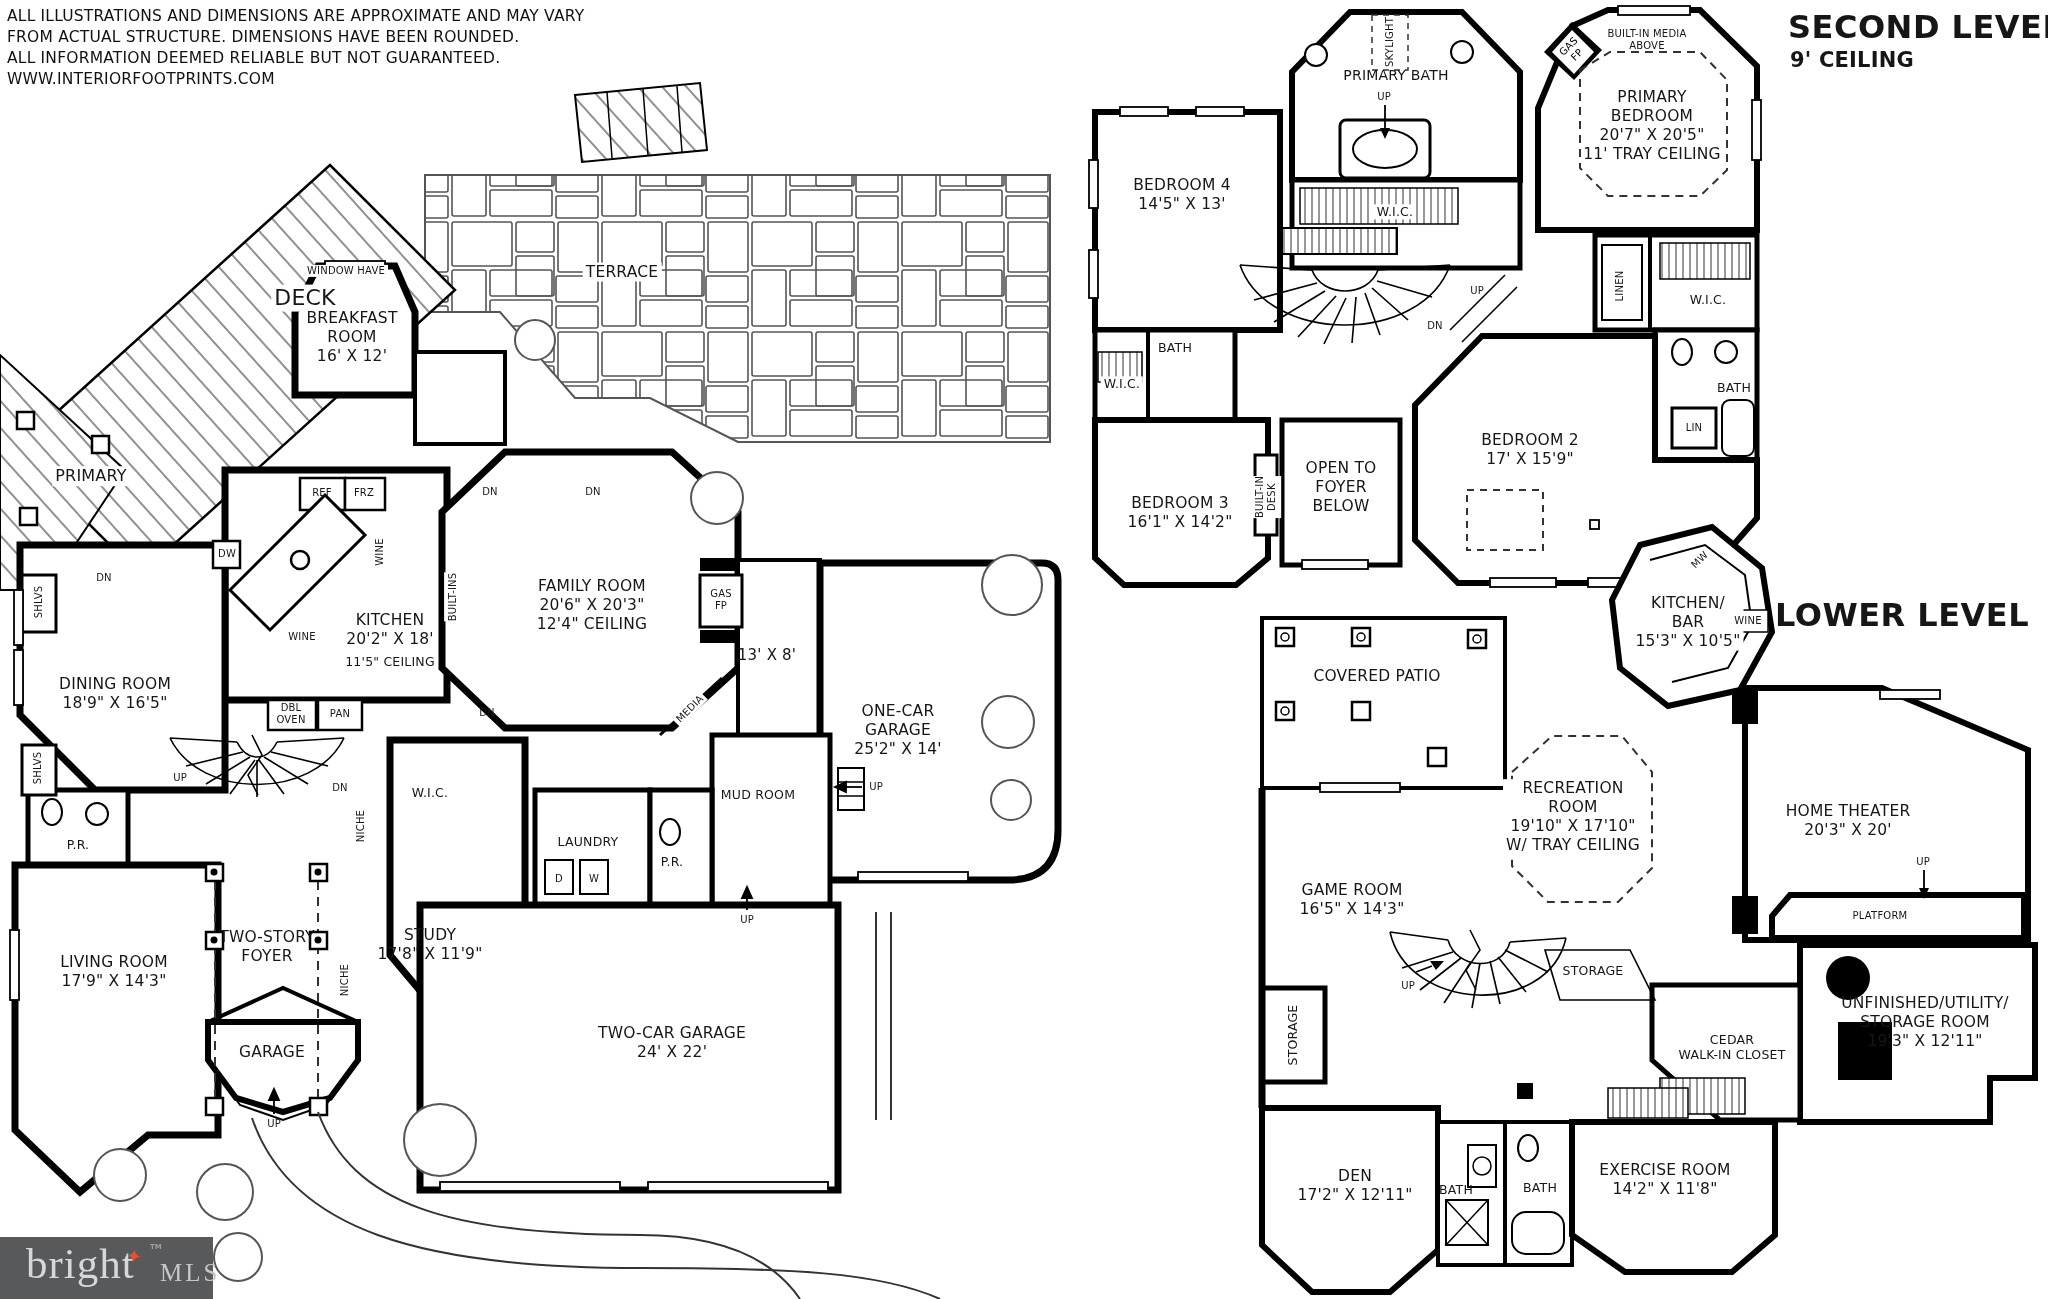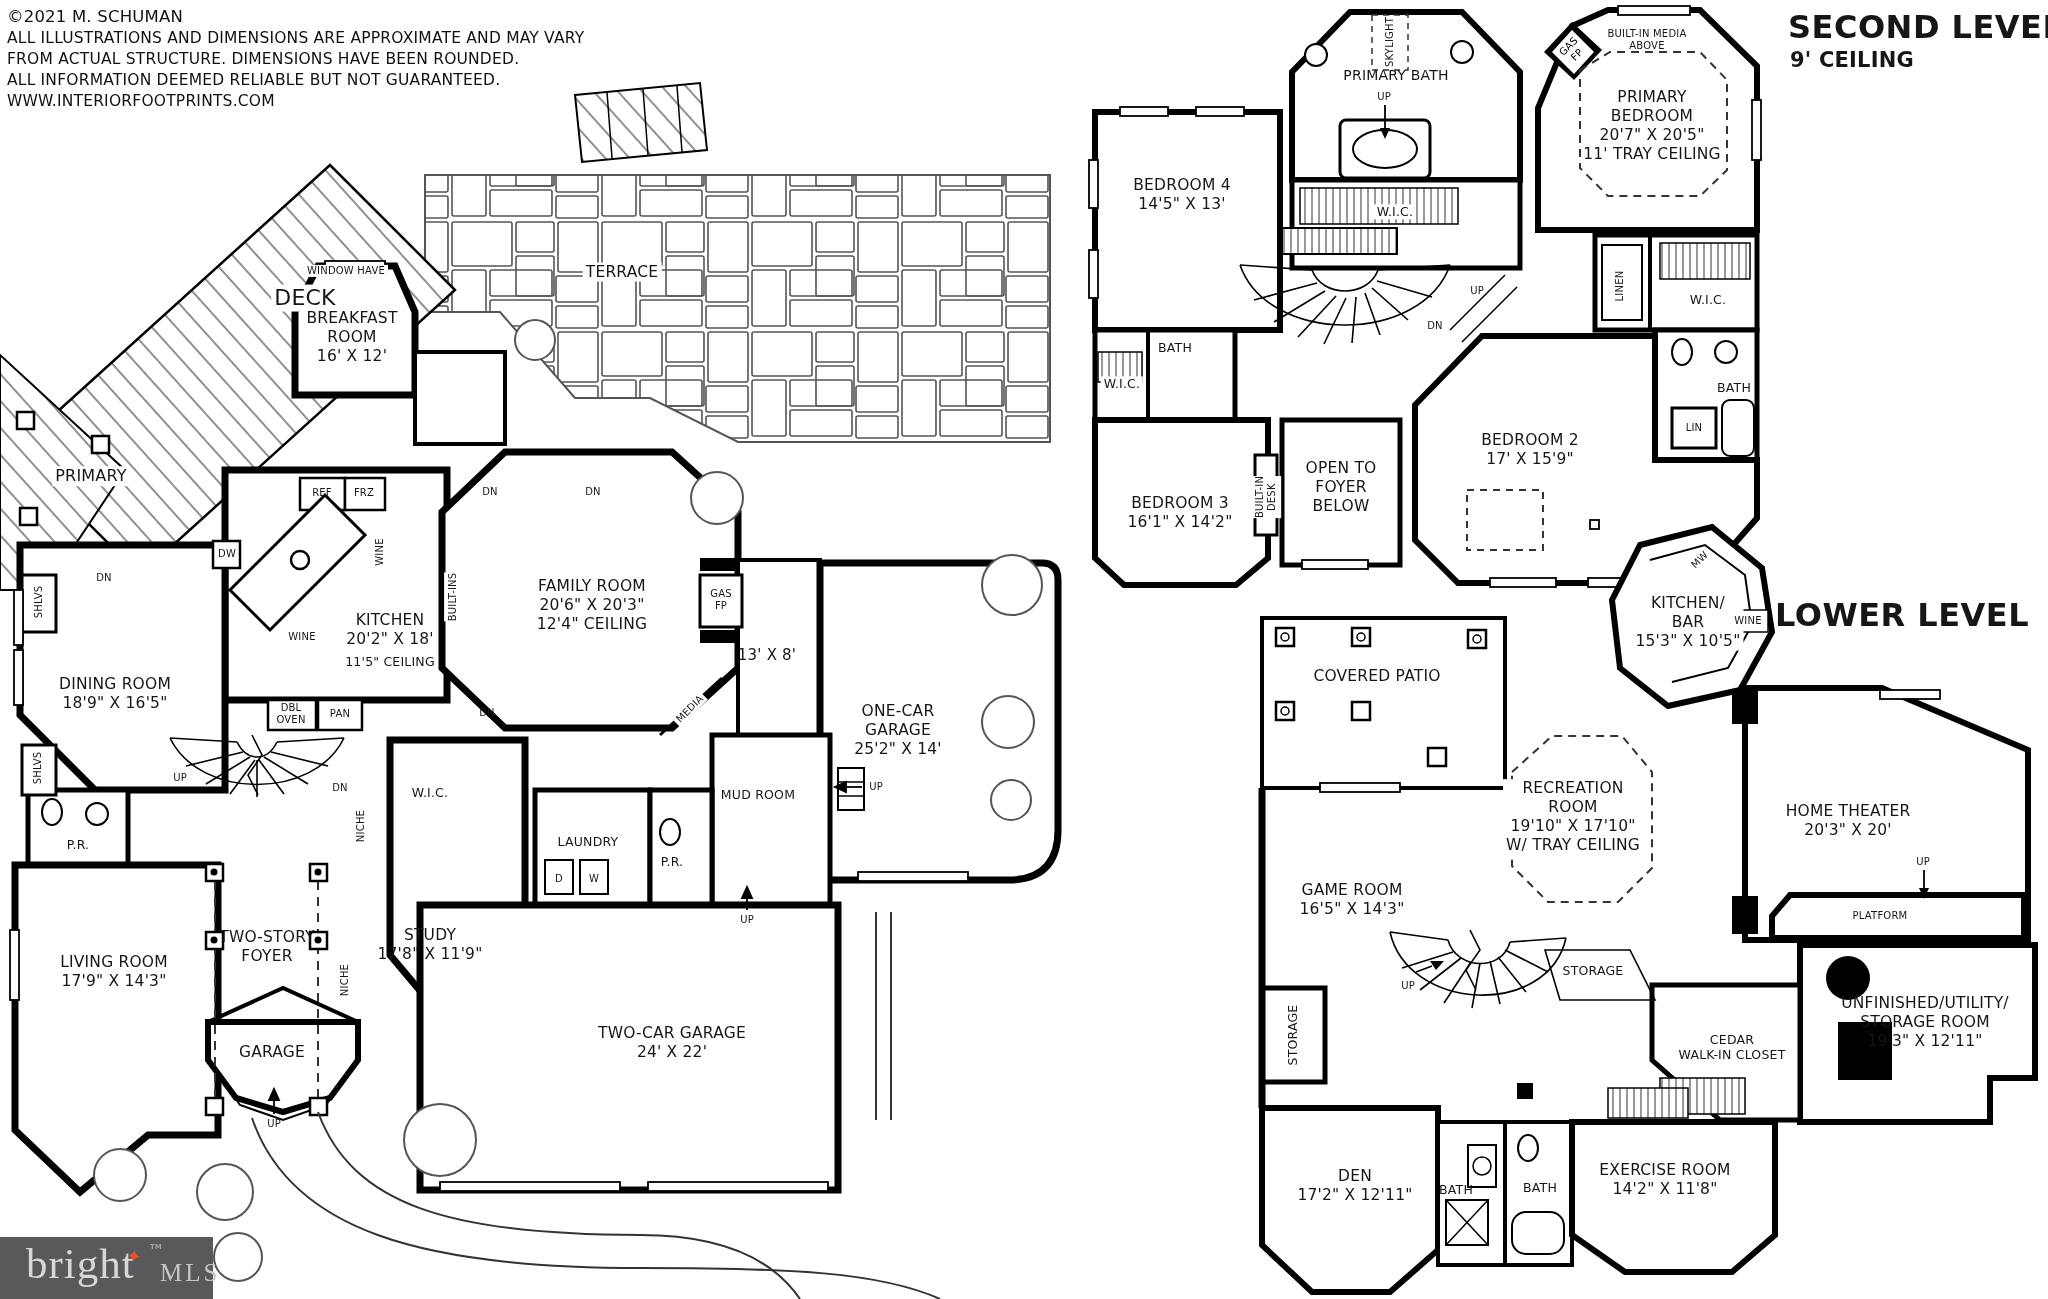--- a/index.html
+++ b/index.html
@@ -351,21 +351,20 @@
 
     <line x1="1924" y1="870" x2="1924" y2="888" stroke="#000" stroke-width="1.8"></line>
     <polygon points="1919,888 1929,888 1924,899" fill="#000"></polygon>
 
     <line x1="1416" y1="972" x2="1432" y2="966" stroke="#000" stroke-width="1.8"></line>
     <polygon points="1430,961 1436,970 1444,961" fill="#000"></polygon>
   </g>
 </svg>
 
 <div id="header">
-  <div id="copyright" class="hline">©2021 M. SCHUMAN</div>
   <div class="hline">ALL ILLUSTRATIONS AND DIMENSIONS ARE APPROXIMATE AND MAY VARY</div>
   <div class="hline">FROM ACTUAL STRUCTURE. DIMENSIONS HAVE BEEN ROUNDED.</div>
   <div class="hline">ALL INFORMATION DEEMED RELIABLE BUT NOT GUARANTEED.</div>
   <div class="hline">WWW.INTERIORFOOTPRINTS.COM</div>
 </div>
 
 <div class="lbl t-title anchor-left" style="left:1788px;top:8px;">SECOND LEVEL</div>
 <div class="lbl t-sub anchor-left" style="left:1790px;top:48px;">9' CEILING</div>
 <div class="lbl t-title" style="left:1902px;top:616px;">LOWER LEVEL</div>
 

